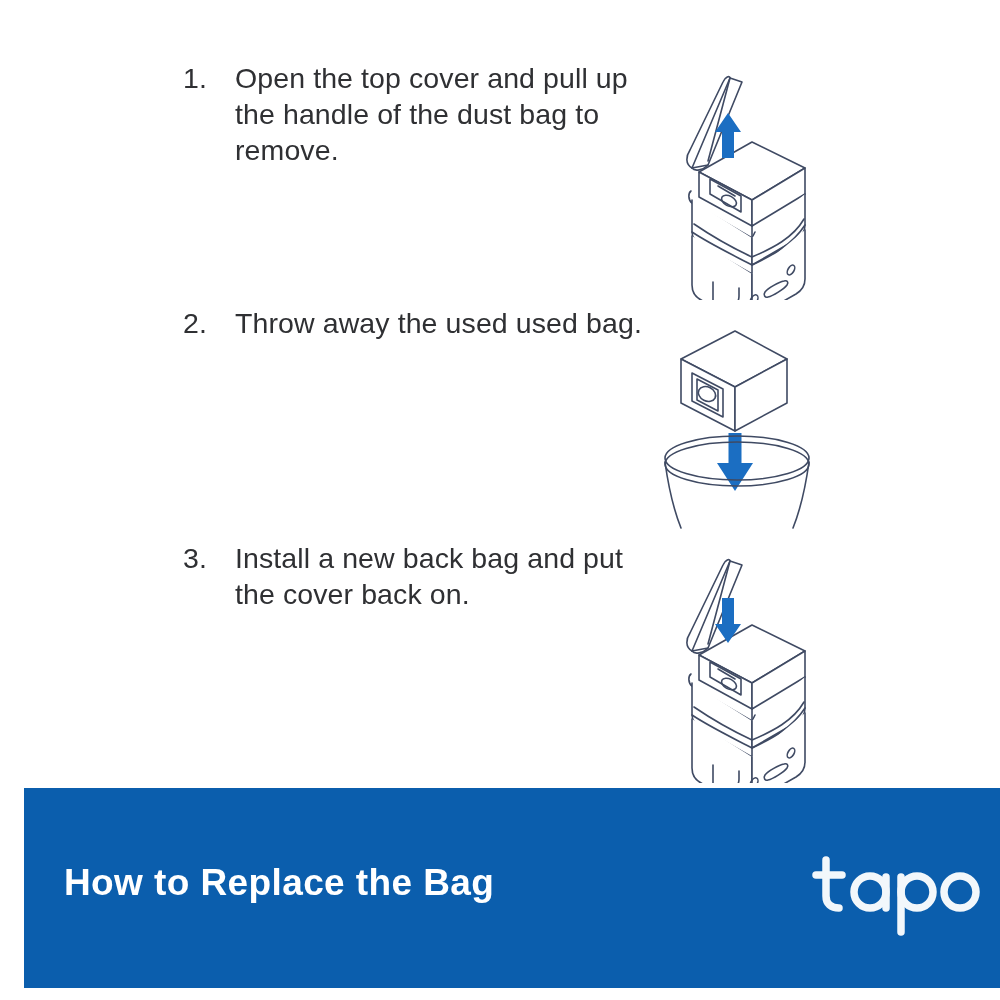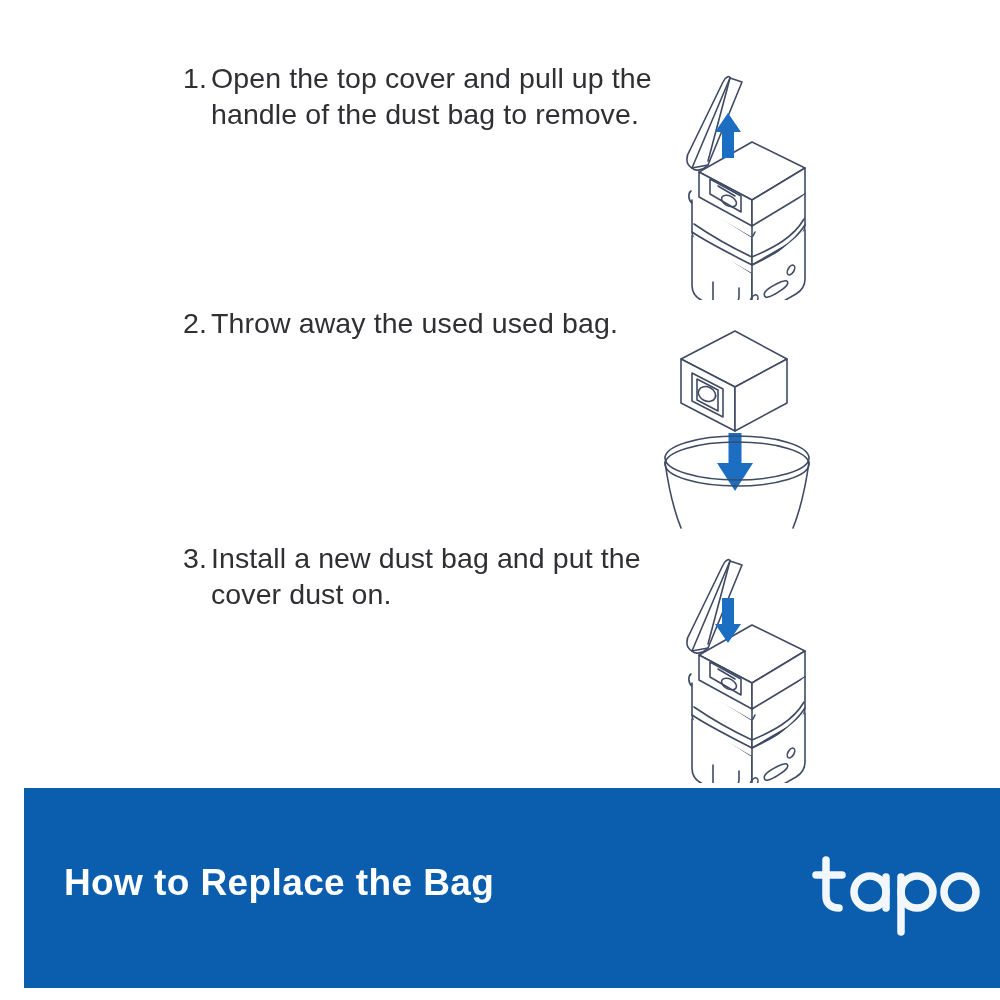--- a/index.html
+++ b/index.html
@@ -53,21 +53,21 @@
   }
   .step-text .num {
     position: absolute;
     left: 0;
     top: 0;
     width: 32px;
     text-align: left;
   }
   .step-text .body {
     display: block;
-    margin-left: 28px;
+    margin-left: 52px;
   }
 
   .step-art {
     position: absolute;
     top: 0;
   }
 
   
   .footer {
     position: absolute;
@@ -180,21 +180,21 @@
 
           <path d="M20 139 C24 168 30 190 36 205"></path>
           <path d="M164 139 C160 168 154 190 148 205"></path>
         </g>
       </svg>
     </div>
 
     <div class="step step-3">
       <div class="step-text">
         <span class="num">3.</span>
-        <span class="body">Install a new dust bag and put the cover dust on.</span>
+        <span class="body">Install a new back bag and put the cover back on.</span>
       </div>
 
       <svg class="step-art" style="left:655px; top:3px; width:175px; height:240px;" viewBox="0 0 175 240">
         <g fill="none" stroke="#3F4A63" stroke-width="1.6" stroke-linejoin="round" stroke-linecap="round">
           <path d="M75 18 L87 22 L53 105 L37 108 Z" fill="#ffffff"></path>
           <path d="M75 18 L53 101 "></path>
           <path d="M37 108 C30 104 31 96 35 90 L68 22 C70 17 75 15 75 18"></path>
           <path d="M53 105 C48 110 40 112 37 108"></path>
 
           <path d="M44 112 L97 82 L150 108 L97 140 Z" fill="#ffffff"></path>

